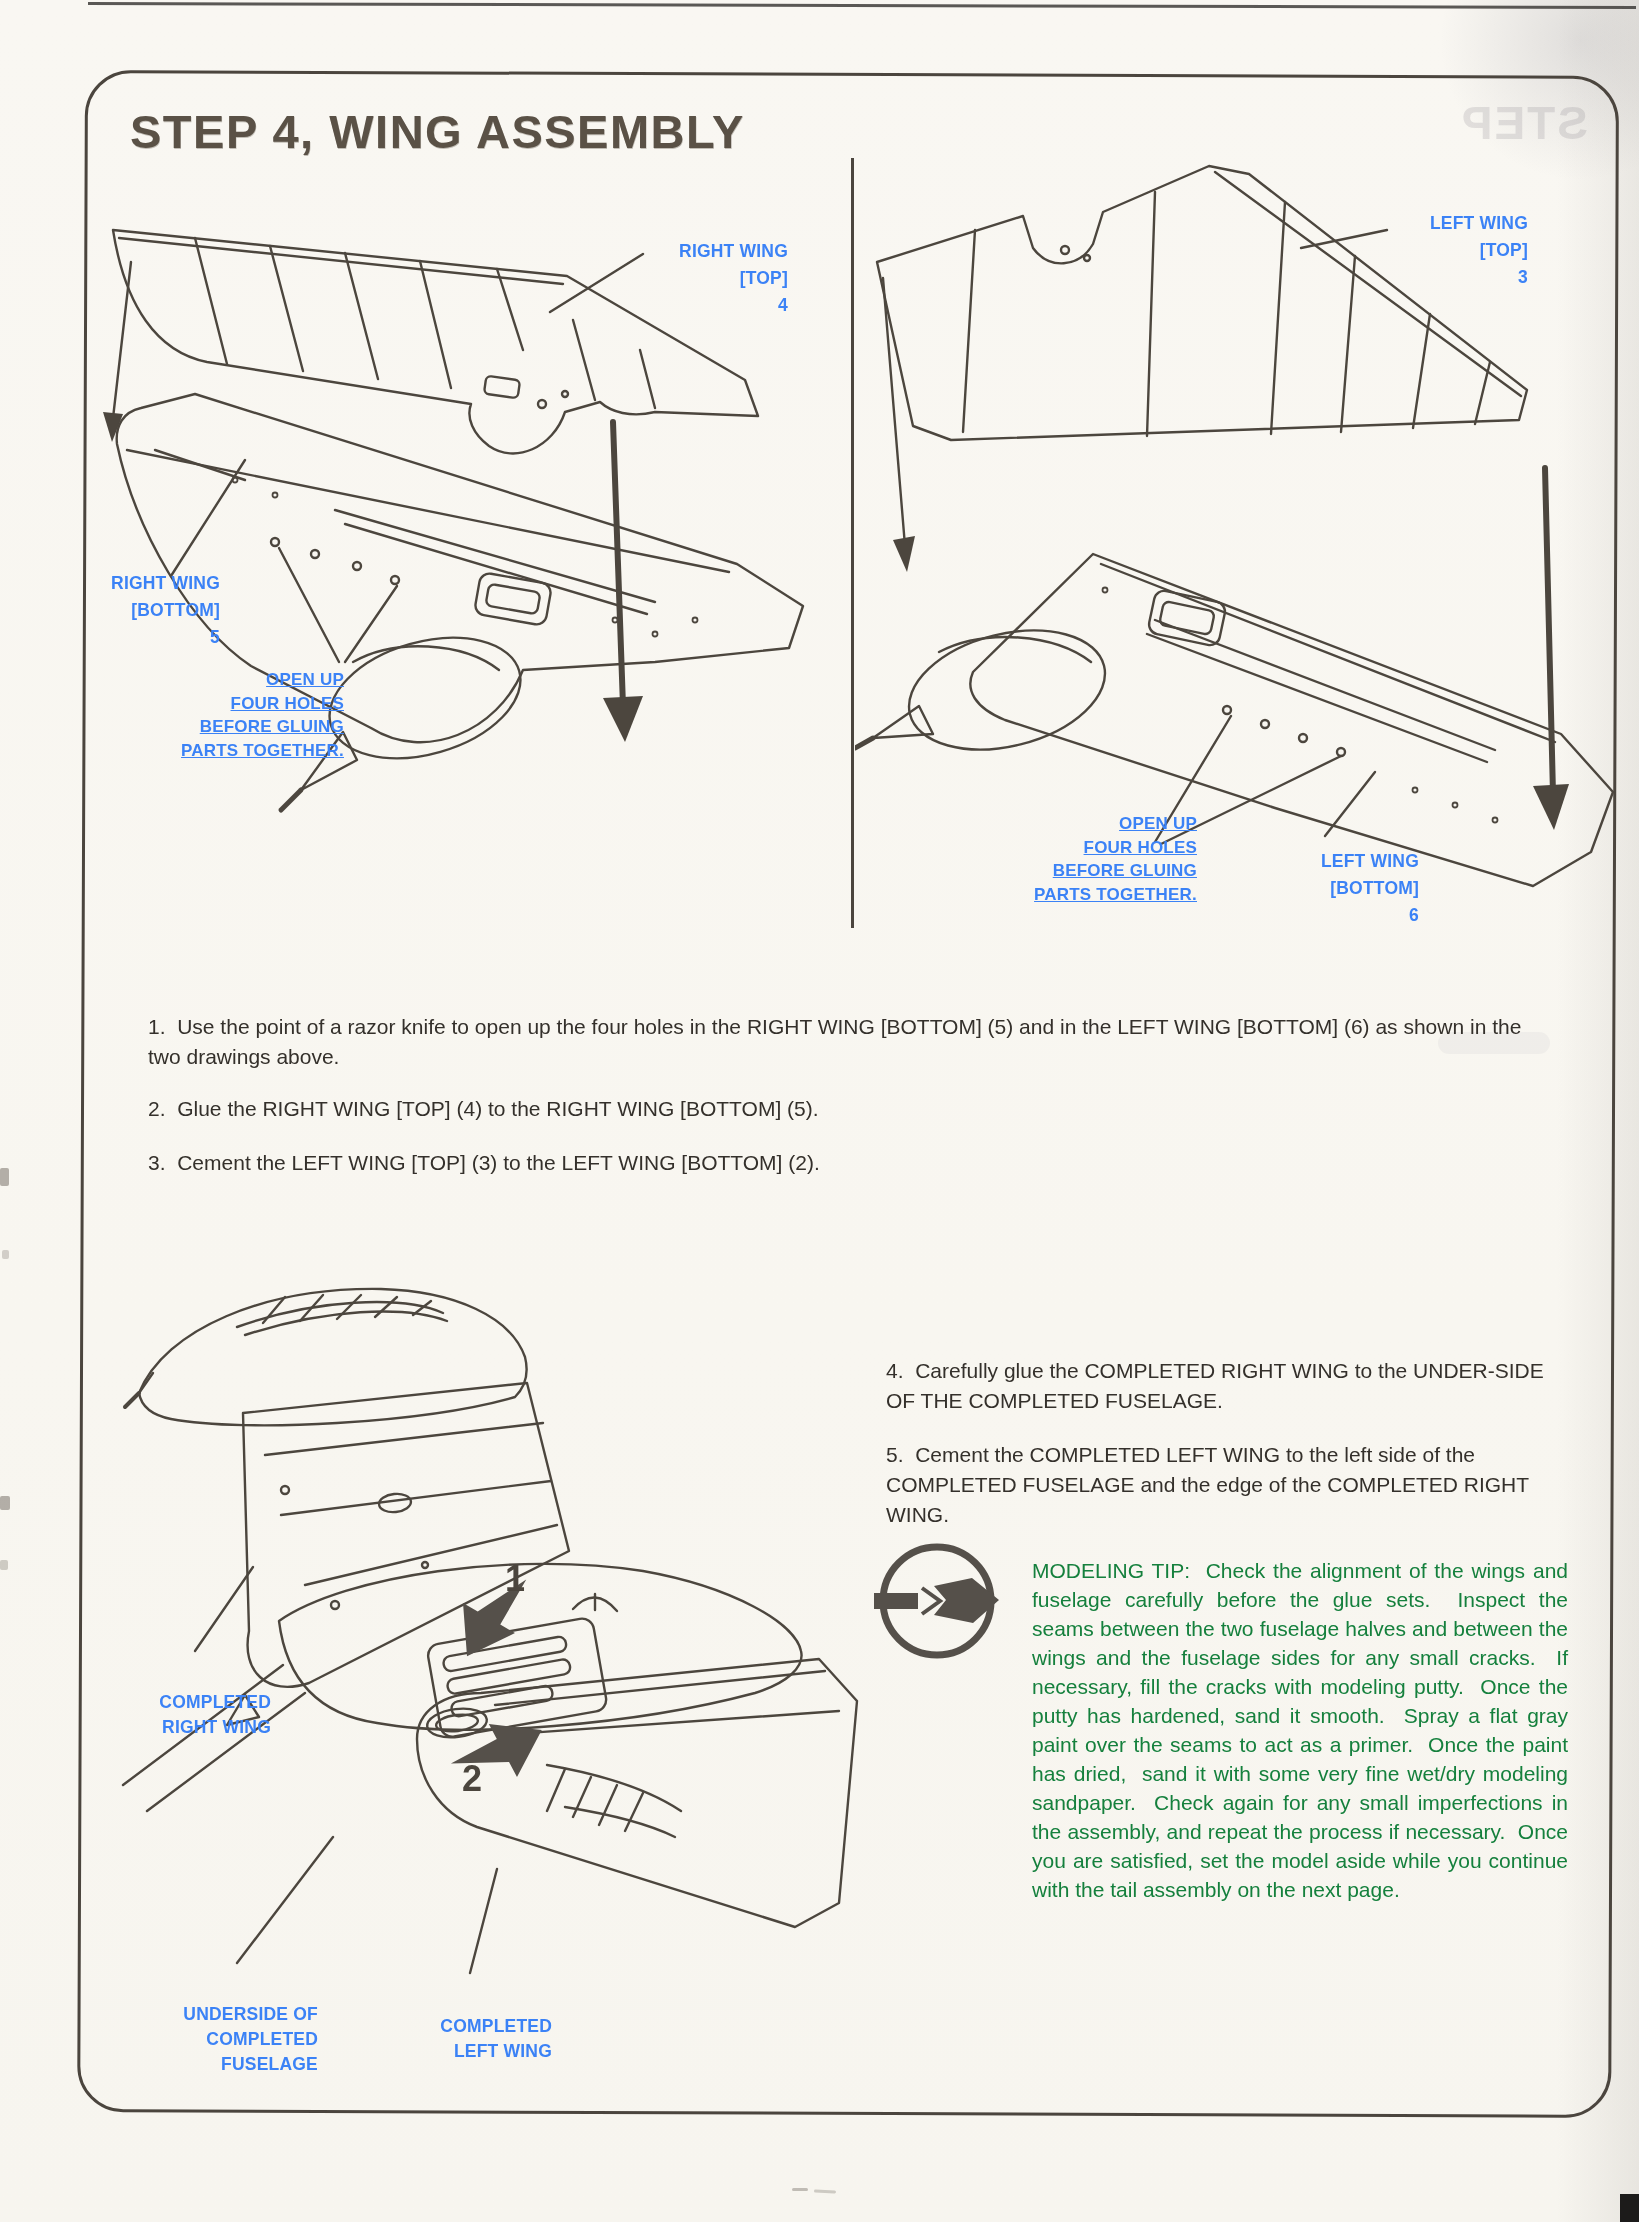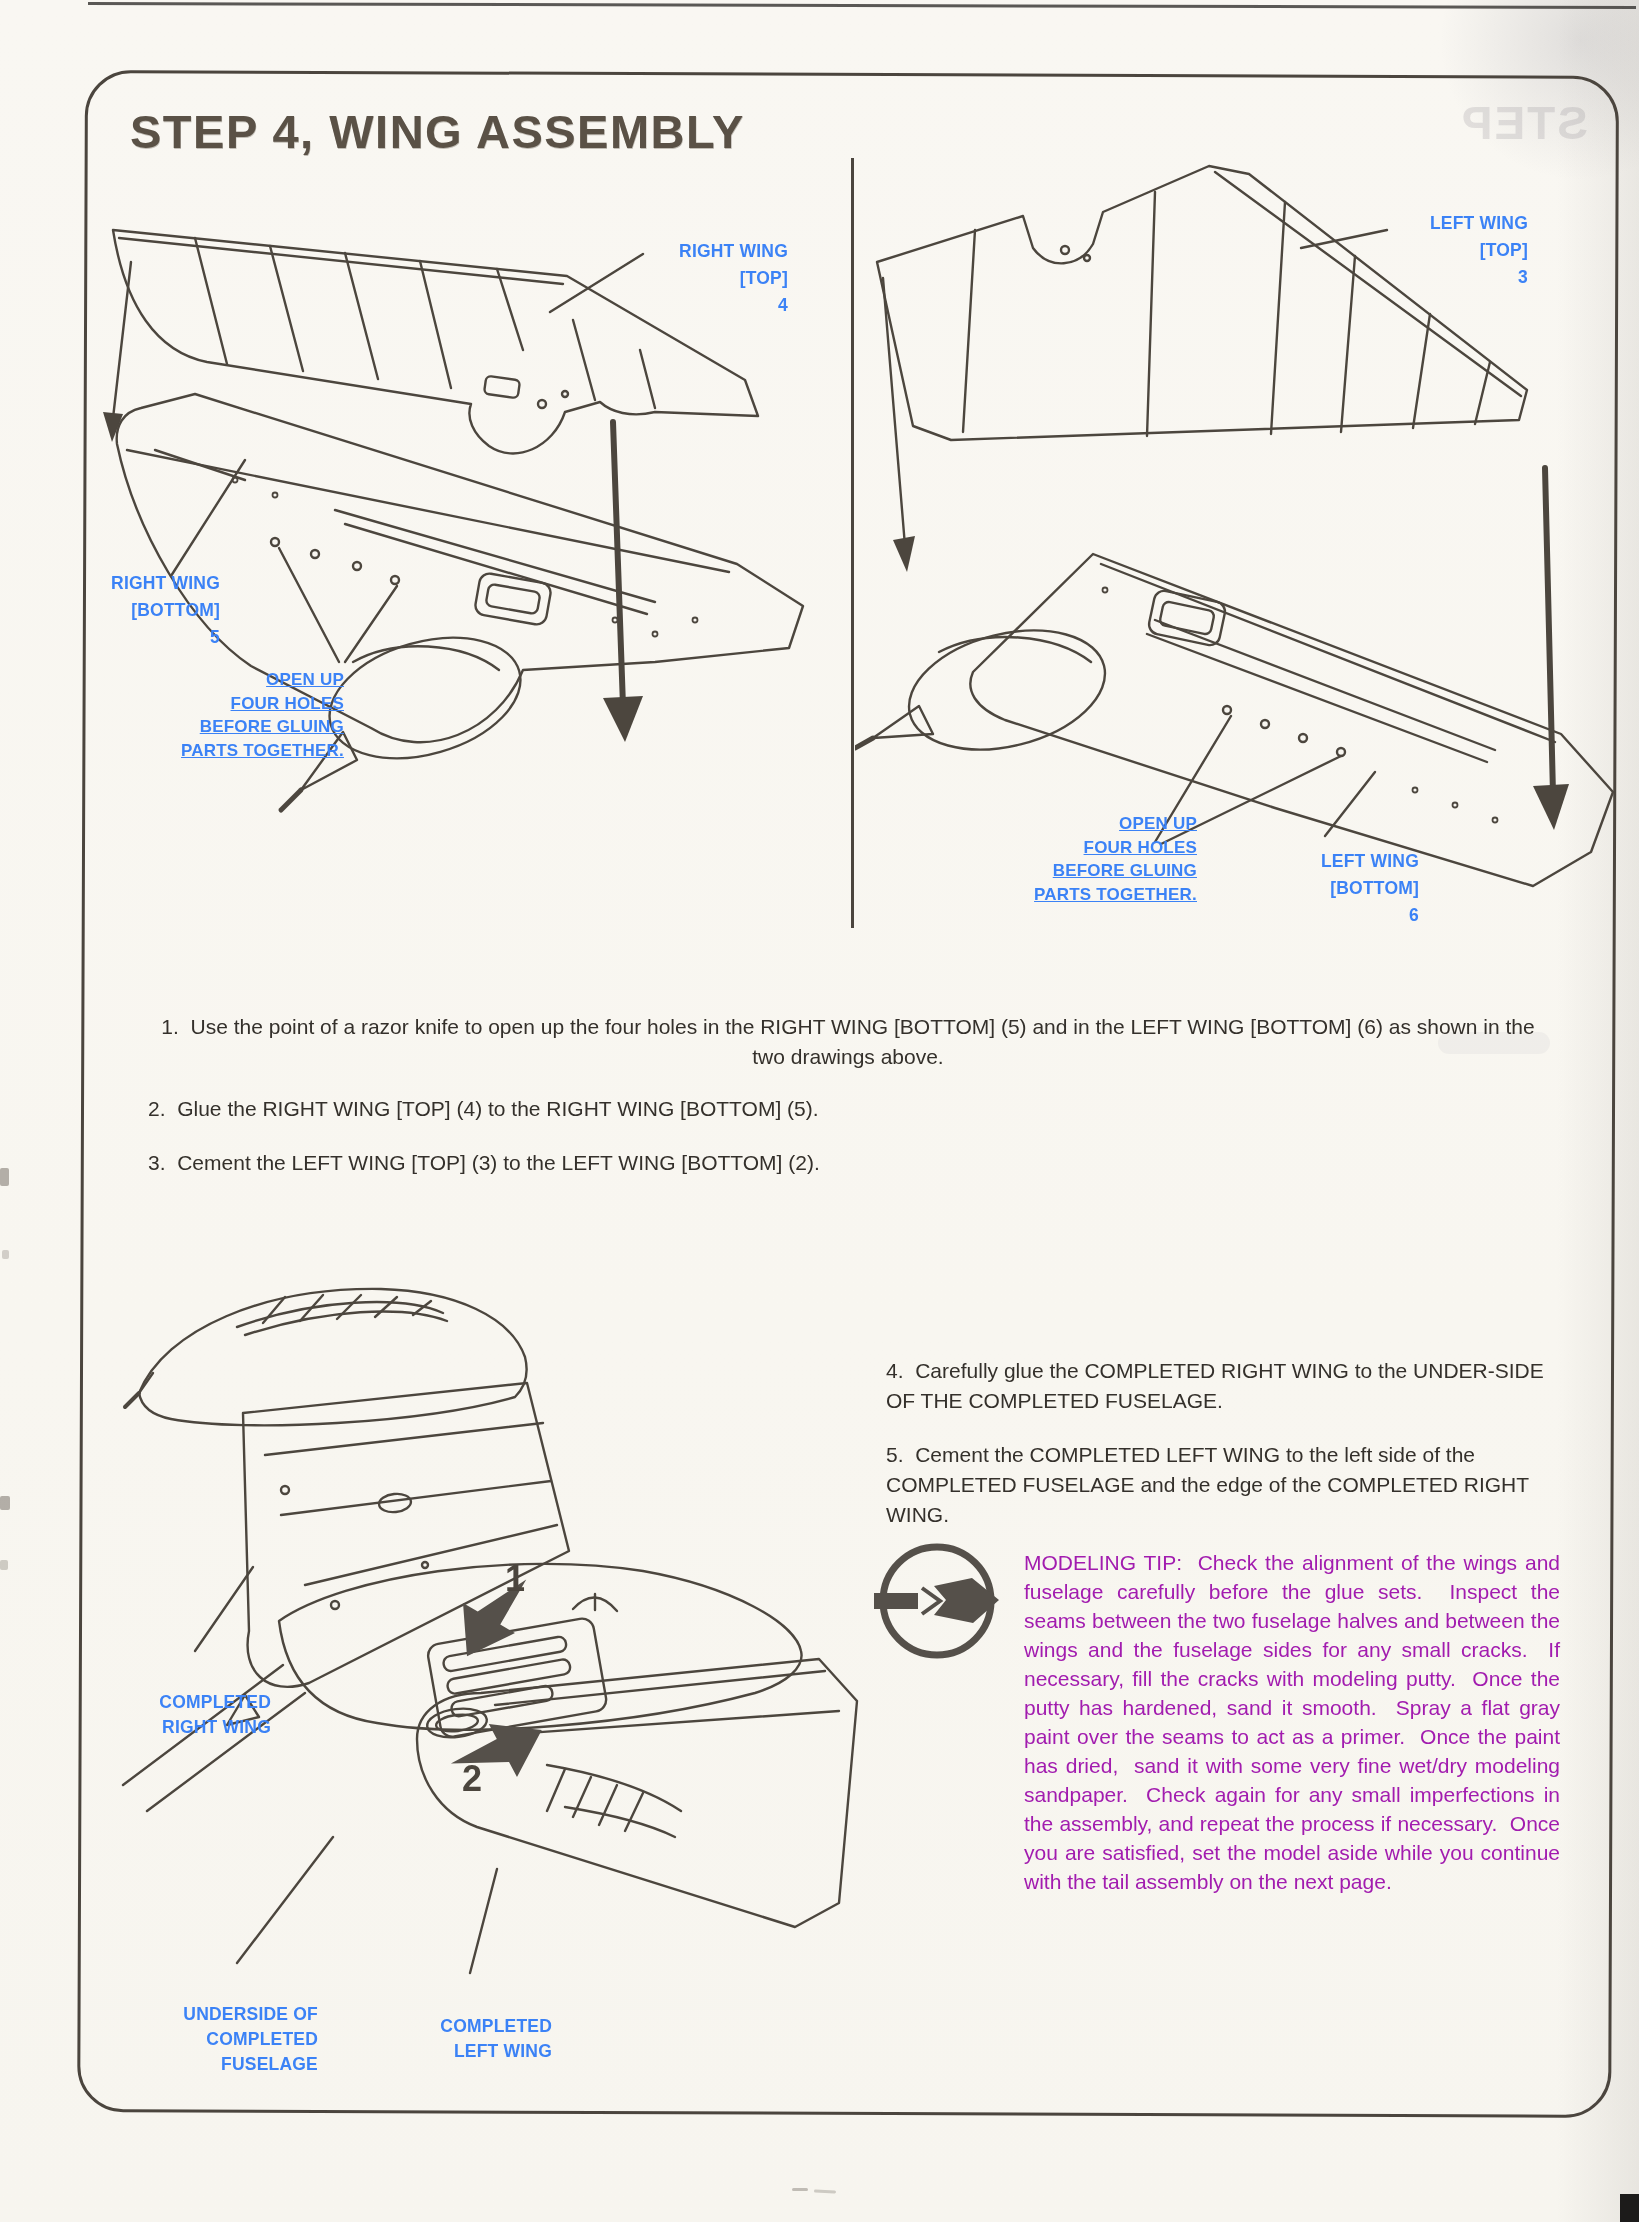--- a/index.html
+++ b/index.html
@@ -32,21 +32,21 @@
   .dlabel{
     text-align:right;font-weight:bold;font-size:17.5px;color:#3b82f6;
     line-height:27px;letter-spacing:0.2px;
   }
   .dlabel.note{line-height:23.5px;font-size:17px;text-decoration:underline;}
   .dlabel.tight{line-height:25px;margin-top:36px;}
   .instr{
     font-size:21px;line-height:30px;white-space:pre-wrap;color:#34302b;margin:0;
   }
   .tiptext{
-    font-size:21px;line-height:29px;white-space:pre-wrap;text-align:justify;color:#a21caf;margin:8px;
+    font-size:21px;line-height:29px;white-space:pre-wrap;text-align:justify;color:#15803d;margin:16px;
   }
   .bignum{font-size:36px;font-weight:bold;color:#4b453d;}
   .mark{background:rgba(110,102,94,0.5);border-radius:2px;}
   .chip{left:1620px;top:2194px;width:19px;height:28px;background:#1c1b1a;}
   svg{display:block;}
   .ink-stroke{stroke:#4c463e;fill:none;stroke-linejoin:round;stroke-linecap:round;}
 </style>
 </head>
 <body>
 
@@ -211,21 +211,21 @@
   <div>FOUR HOLES</div>
   <div>BEFORE GLUING</div>
   <div>PARTS TOGETHER.</div>
 </div>
 <div class="abs dlabel" style="left:1244px;top:848px;width:175px;">
   <div>LEFT WING</div>
   <div>[BOTTOM]</div>
   <div>6</div>
 </div>
 
-<p class="abs instr" style="left:148px;top:1012px;width:1400px;text-align:center;">1.  Use the point of a razor knife to open up the four holes in the RIGHT WING [BOTTOM] (5) and in the LEFT WING [BOTTOM] (6) as shown in the two drawings above.</p>
+<p class="abs instr" style="left:148px;top:1012px;width:1400px;">1.  Use the point of a razor knife to open up the four holes in the RIGHT WING [BOTTOM] (5) and in the LEFT WING [BOTTOM] (6) as shown in the two drawings above.</p>
 <p class="abs instr" style="left:148px;top:1094px;width:1400px;">2.  Glue the RIGHT WING [TOP] (4) to the RIGHT WING [BOTTOM] (5).</p>
 <p class="abs instr" style="left:148px;top:1148px;width:1400px;">3.  Cement the LEFT WING [TOP] (3) to the LEFT WING [BOTTOM] (2).</p>
 
 <svg class="abs" style="left:95px;top:1265px;" width="820" height="780" viewBox="0 0 820 780">
   <g class="ink-stroke" stroke="#4c463e" stroke-width="2.4" fill="none" stroke-linejoin="round" stroke-linecap="round">
 
     <g>
       <path d="M44,128 C70,64 170,22 286,24 C360,26 416,52 430,92 C434,108 430,122 420,132 C330,158 150,168 76,154 C56,150 46,140 44,128 Z"></path>
       <path d="M142,62 C220,34 308,30 348,48"></path>
       <path d="M150,70 C230,44 310,40 352,56"></path>

